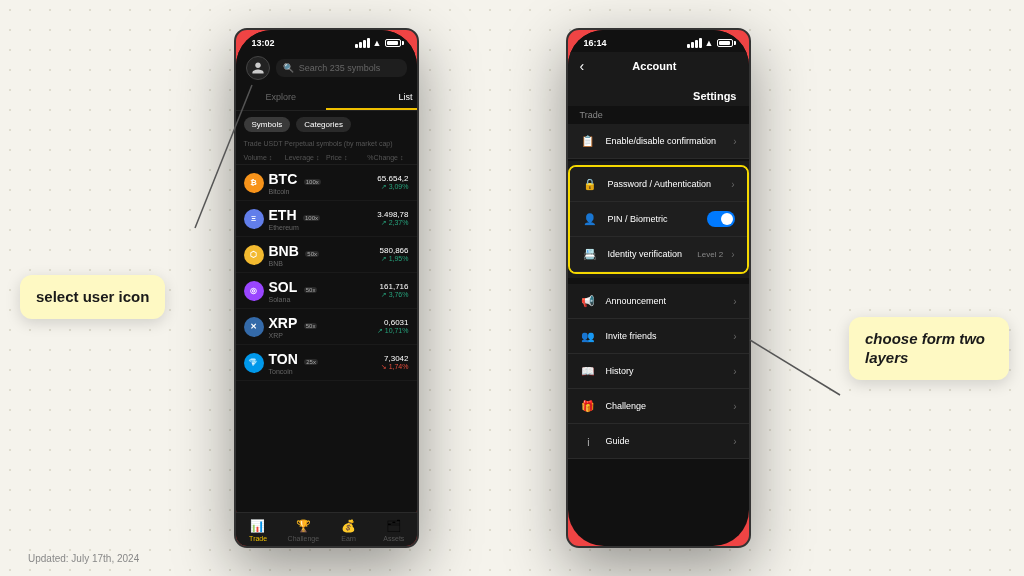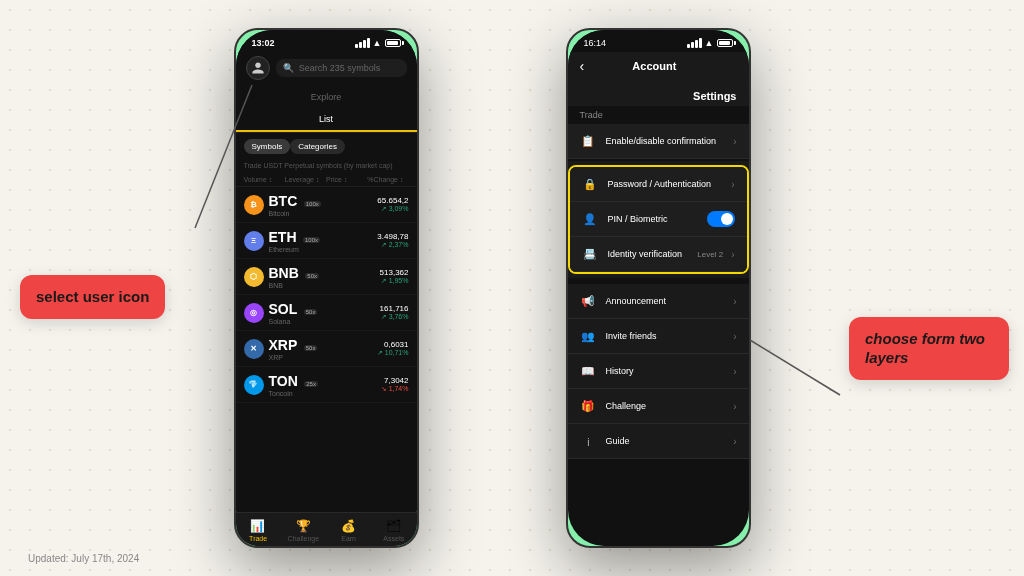--- a/index.html
+++ b/index.html
@@ -31,22 +31,22 @@
       display: flex;
       align-items: center;
       justify-content: space-around;
       padding: 20px 40px;
     }
 
     
     .phone {
       width: 185px;
       height: 520px;
-      background: #86efac;
-      border-radius: 24px;
+      background: #ef4444;
+      border-radius: 13px;
       border: 2px solid #333;
       overflow: hidden;
       position: relative;
       flex-shrink: 0;
       box-shadow: 0 20px 60px rgba(0,0,0,0.4);
     }
 
     .phone-screen {
       width: 100%;
       height: 100%;
@@ -154,39 +154,39 @@
 
     .search-bar-text {
       font-size: 9px;
       color: #666;
     }
 
     .phone1-tabs {
       display: flex;
       background: #111;
       border-bottom: 1px solid #222;
-      flex-direction: column;
     }
 
     .phone1-tab {
       flex: 1;
       text-align: center;
       padding: 6px 4px;
       font-size: 9px;
       color: #666;
     }
 
     .phone1-tab.active {
       color: #fff;
       border-bottom: 2px solid #f0c000;
+      text-align: right;
     }
 
     .symbols-categories {
       display: flex;
-      gap: 0;
+      gap: 6px;
       padding: 6px 8px;
       background: #111;
     }
 
     .sc-btn {
       background: #2a2a2a;
       border-radius: 12px;
       padding: 3px 8px;
       font-size: 8px;
       color: #fff;
@@ -282,21 +282,21 @@
     .nav-label {
       font-size: 7px;
       color: #555;
     }
 
     .nav-label.active { color: #f0c000; }
     .nav-icon.active { color: #f0c000; }
 
     
     .callout {
-      background: #ef4444;
+      background: #fef9c3;
       border-radius: 12px;
       padding: 12px 16px;
       font-size: 15px;
       font-weight: 800;
       color: #1a1a1a;
       max-width: 160px;
       line-height: 1.3;
       position: absolute;
       box-shadow: 0 4px 15px rgba(0,0,0,0.15);
     }
@@ -535,21 +535,21 @@
           <div class="coin-row">
     <div class="coin-icon" style="background:#f3ba2f;color:#fff;">⬡</div>
     <div class="coin-info">
       <div>
         <span class="coin-name">BNB</span>
         <span class="coin-badge">50x</span>
       </div>
       <div class="coin-full">BNB</div>
     </div>
     <div class="coin-price">
-      <div class="price-val">513,362</div>
+      <div class="price-val">580,866</div>
       <div class="price-change up">↗ 1,95%</div>
     </div>
   </div>
           <div class="coin-row">
     <div class="coin-icon" style="background:#9945ff;color:#fff;">◎</div>
     <div class="coin-info">
       <div>
         <span class="coin-name">SOL</span>
         <span class="coin-badge">50x</span>
       </div>
@@ -608,21 +608,21 @@
     <span class="nav-label ">Assets</span>
   </div>
         </div>
     </div>
   </div>
 
   <div class="phone" style="margin-right: 160px;">
     <div class="phone-screen">
 
       <div class="status-bar">
-        <span style="font-weight:400;">16:14</span>
+        <span style="font-weight:700;">16:14</span>
         <div class="status-icons">
           <div style="display:flex;gap:1px;align-items:flex-end;">
             <div class="signal-bar"></div>
             <div class="signal-bar"></div>
             <div class="signal-bar"></div>
             <div class="signal-bar"></div>
           </div>
           <span class="wifi-icon">▲</span>
           <div class="battery">
             <div class="battery-fill"></div>

